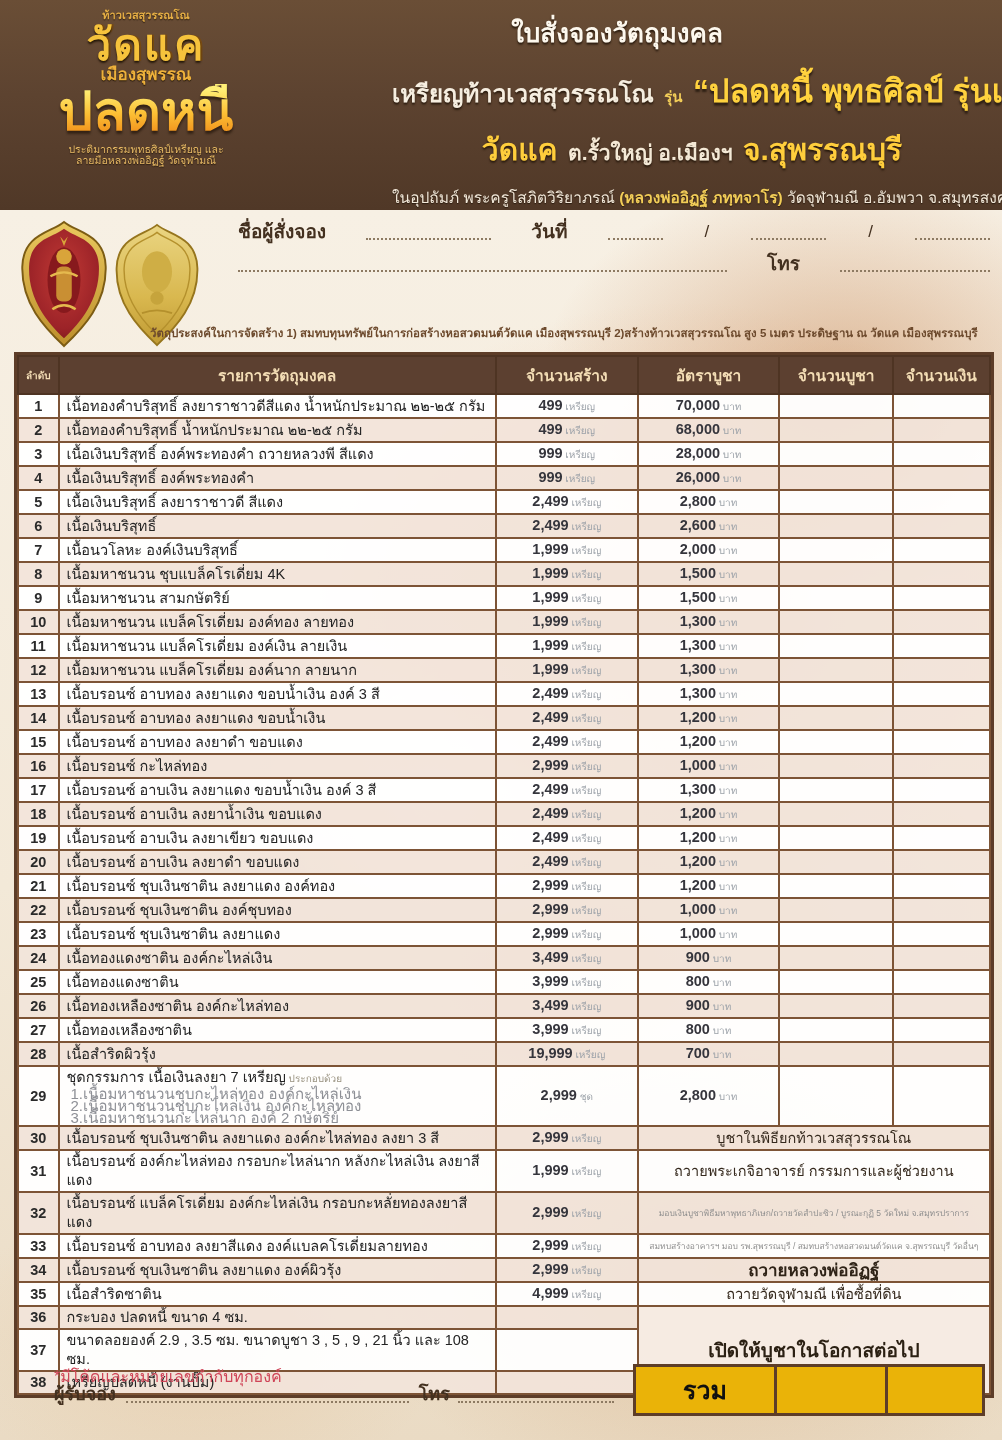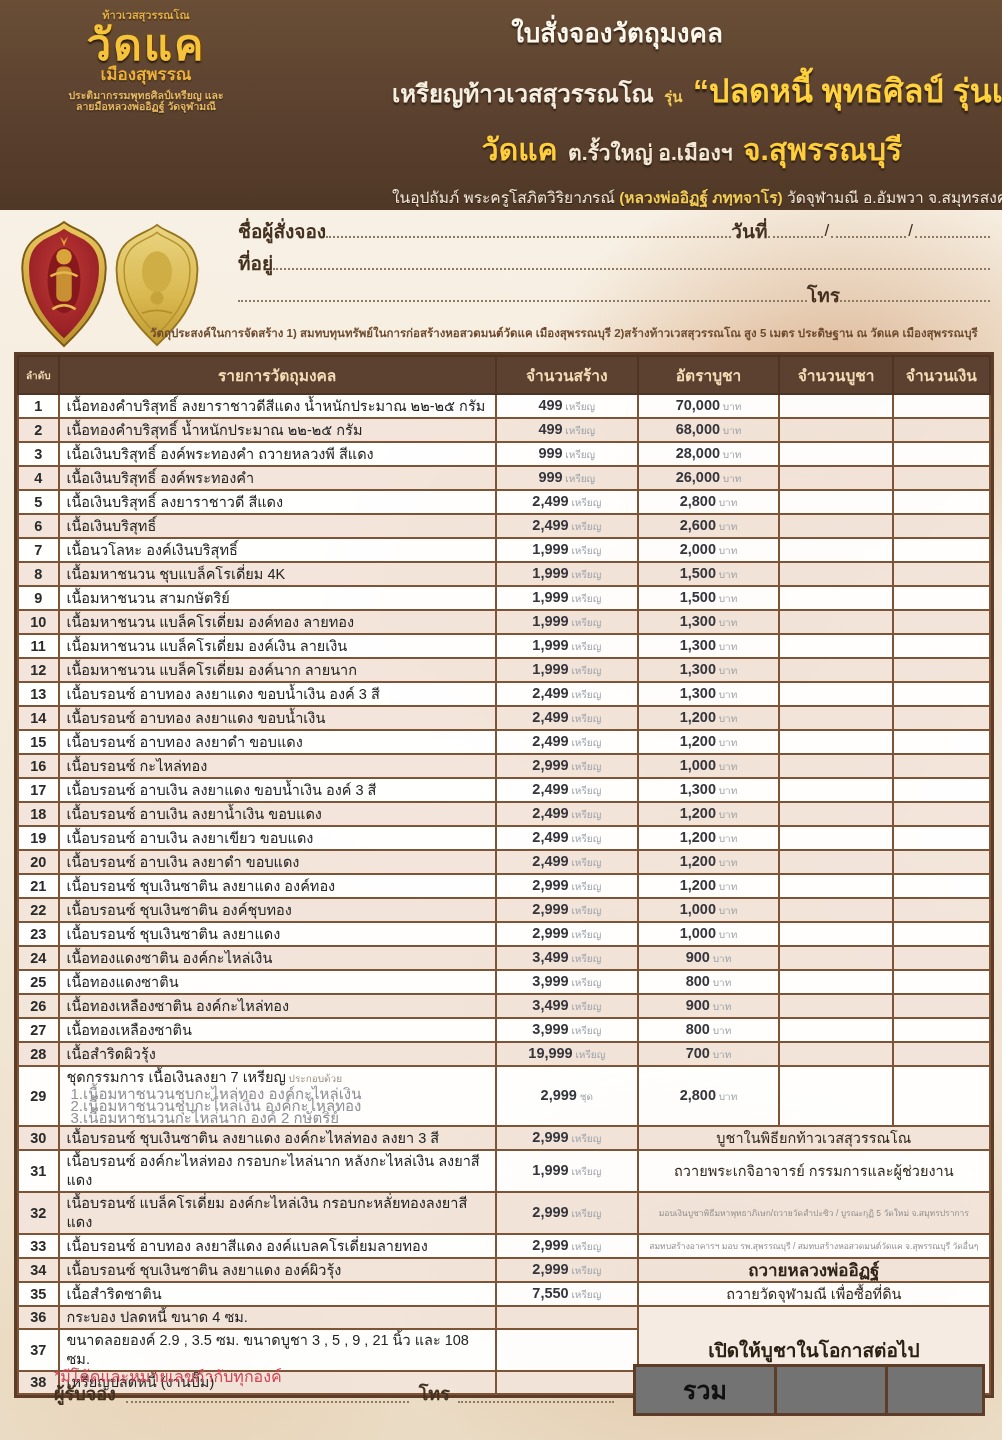--- a/index.html
+++ b/index.html
@@ -11,21 +11,21 @@
        background:linear-gradient(180deg,#6a4e36 0%,#5d4330 45%,#503827 100%);
        border-bottom:4px solid #e9dcc4;}
   .logo{position:absolute;left:26px;top:10px;width:240px;text-align:center;line-height:1.05;}
   .lg1{display:block;font-size:11px;color:#e5ae45;font-weight:bold;text-shadow:0 1px 1px #2a1c10;}
   .lg2{display:block;font-size:44px;font-weight:bold;color:#f6c33c;text-shadow:0 2px 2px #241708,2px 0 0 #7a4c12;letter-spacing:2px;}
   .lg3{display:block;font-size:17px;font-weight:bold;color:#eeb13b;text-shadow:0 1px 1px #241708;margin-top:-2px;}
   .lg4{display:block;font-size:54px;font-weight:bold;
        background:linear-gradient(180deg,#ffef76 10%,#fcbf34 55%,#ef8d1a 95%);
        -webkit-background-clip:text;background-clip:text;color:transparent;
        filter:drop-shadow(0 3px 1px rgba(20,10,0,.55));line-height:1.0;}
-  .lg5,.lg6{display:block;font-size:10.5px;color:#e7b964;font-weight:bold;text-shadow:0 1px 1px #2a1c10;}
+  .lg5,.lg6{display:block;font-size:10.5px;color:#e7b964;font-weight:normal;text-shadow:0 1px 1px #2a1c10;}
   .lg5{margin-top:6px;}
 
   .titles{position:absolute;left:392px;top:12px;width:600px;text-align:center;}
   .t1{font-size:26px;font-weight:bold;color:#fdf8ee;text-shadow:0 2px 2px #2a1b0e;margin-right:150px;}
   .t2{margin-top:12px;white-space:nowrap;}
   .t2 .pfx{font-size:24px;font-weight:bold;color:#f6eee0;text-shadow:0 2px 2px #2a1b0e;}
   .t2 .run{font-size:15px;font-weight:bold;color:#f2cd58;margin:0 6px;}
   .t2 .ser{font-size:32px;font-weight:bold;color:#ffd23e;text-shadow:0 3px 2px rgba(15,8,0,.6);}
   .t3{margin-top:10px;white-space:nowrap;}
   .t3 .big{font-size:30px;font-weight:bold;color:#ffce3c;text-shadow:0 2px 2px #2a1b0e;}
@@ -42,21 +42,21 @@
       radial-gradient(620px 430px at 58% 62%, rgba(224,185,142,.42), transparent 72%),
       radial-gradient(520px 330px at 72% 86%, rgba(210,166,120,.5), transparent 72%),
       radial-gradient(340px 220px at 20% 92%, rgba(228,196,156,.45), transparent 72%),
       linear-gradient(180deg,#f7f0e4 0%,#f3e9d8 55%,#eadbc4 100%);}
 
   
   .form-sec{position:absolute;left:0;top:212px;width:1002px;height:138px;}
   .amulets{position:absolute;left:14px;top:8px;width:210px;height:128px;}
   .amulets svg{position:absolute;top:0;}
   .fields{position:absolute;left:238px;top:10px;width:752px;}
-  .f-row{display:flex;align-items:flex-start;margin-bottom:13px;}
+  .f-row{display:flex;align-items:center;margin-bottom:13px;gap:40px;}
   .flabel{font-size:19px;font-weight:bold;color:#43301f;white-space:nowrap;line-height:1;}
   .dot{border-bottom:2px dotted #8d7a62;height:14px;display:inline-block;}
   .grow{flex:1;}
   .w55{width:55px;} .w75{width:75px;} .w150{width:150px;}
   .slash{font-size:17px;color:#43301f;margin:0 2px;line-height:1;}
   .purpose{position:absolute;left:150px;top:112px;width:850px;
            font-size:11.5px;font-weight:bold;color:#6d4a2d;white-space:nowrap;}
 
   
   .tbl-wrap{position:absolute;left:14px;top:352px;width:974px;border:3px solid #5d3d28;background:rgba(255,255,255,.4);}
@@ -79,35 +79,36 @@
   td.col-note.note-small{font-size:8.5px;color:#8d8d8d;}
   td.col-note.note-bold{font-weight:bold;font-size:17px;color:#2f2317;}
   td.merge-big{font-weight:bold;font-size:19px;color:#2b2013;background:rgba(246,236,228,.92)!important;}
 
   
   .code-note{position:absolute;left:54px;top:1364px;font-size:16px;font-weight:normal;color:#cf4457;}
   .recv-row{position:absolute;left:54px;top:1385px;width:560px;display:flex;align-items:flex-end;}
   .recv-row .flabel{font-size:18px;}
   .w290{width:290px;margin:0 10px;} .w160{width:160px;margin-left:8px;}
   .total-row{position:absolute;left:633px;top:1364px;display:flex;}
-  .tcell{height:52px;background:#737373;border:3px solid #5d3d28;box-sizing:border-box;
+  .tcell{height:52px;background:#eab308;border:3px solid #5d3d28;box-sizing:border-box;
          display:flex;align-items:center;justify-content:center;}
   .tc1{width:144px;} .tc2{width:114px;margin-left:-3px;} .tc3{width:100px;margin-left:-3px;}
   .tlabel{font-size:25px;font-weight:bold;color:#101010;}
 </style>
 </head>
 <body>
 
 <div id="page">
 
   <div class="hdr">
     <div class="logo">
       <span class="lg1">ท้าวเวสสุวรรณโณ</span>
       <span class="lg2">วัดแค</span>
       <span class="lg3">เมืองสุพรรณ</span>
+      <span class="lg4">ปลดหนี้</span>
       <span class="lg5">ประติมากรรมพุทธศิลป์เหรียญ และ</span>
       <span class="lg6">ลายมือหลวงพ่ออิฏฐ์ วัดจุฬามณี</span>
     </div>
     <div class="titles">
       <div class="t1">ใบสั่งจองวัตถุมงคล</div>
       <div class="t2">
         <span class="pfx">เหรียญท้าวเวสสุวรรณโณ</span>
         <span class="run">รุ่น</span>
         <span class="ser">“ปลดหนี้ พุทธศิลป์ รุ่นแรก”</span>
       </div>
@@ -169,24 +170,20 @@
         <span class="flabel">ชื่อผู้สั่งจอง</span>
         <span class="dot grow"></span>
         <span class="flabel">วันที่</span>
         <span class="dot w55"></span>
         <span class="slash">/</span>
         <span class="dot w75"></span>
         <span class="slash">/</span>
         <span class="dot w75"></span>
       </div>
       <div class="f-row">
-        <span class="flabel">ที่อยู่</span>
-        <span class="dot grow"></span>
-      </div>
-      <div class="f-row">
         <span class="dot grow"></span>
         <span class="flabel">โทร</span>
         <span class="dot w150"></span>
       </div>
     </div>
     <div class="purpose">วัตถุประสงค์ในการจัดสร้าง 1) สมทบทุนทรัพย์ในการก่อสร้างหอสวดมนต์วัดแค เมืองสุพรรณบุรี   2)สร้างท้าวเวสสุวรรณโณ สูง 5 เมตร ประดิษฐาน ณ วัดแค เมืองสุพรรณบุรี</div>
   </div>
 
   <div class="tbl-wrap">
     <table class="otbl">
@@ -467,21 +464,21 @@
           </tr>
           <tr class="even">
             <td class="col-no">34</td>
             <td class="col-desc"><span class="main">เนื้อบรอนซ์ ชุบเงินซาติน ลงยาแดง องค์ผิวรุ้ง</span></td>
             <td class="col-num"><span class="num">2,999</span><span class="unit"> เหรียญ</span></td>
             <td class="col-note note-bold" colspan="3">ถวายหลวงพ่ออิฏฐ์</td>
           </tr>
           <tr class="odd">
             <td class="col-no">35</td>
             <td class="col-desc"><span class="main">เนื้อสำริดซาติน</span></td>
-            <td class="col-num"><span class="num">7,550</span><span class="unit"> เหรียญ</span></td>
+            <td class="col-num"><span class="num">4,999</span><span class="unit"> เหรียญ</span></td>
             <td class="col-note" colspan="3">ถวายวัดจุฬามณี เพื่อซื้อที่ดิน</td>
           </tr>
           <tr class="even">
             <td class="col-no">36</td>
             <td class="col-desc"><span class="main">กระบอง ปลดหนี้ ขนาด 4 ซม.</span></td>
             <td class="col-num"></td>
             <td class="col-note merge-big" colspan="3" rowspan="3">เปิดให้บูชาในโอกาสต่อไป</td>
           </tr>
           <tr class="odd">
             <td class="col-no">37</td>

